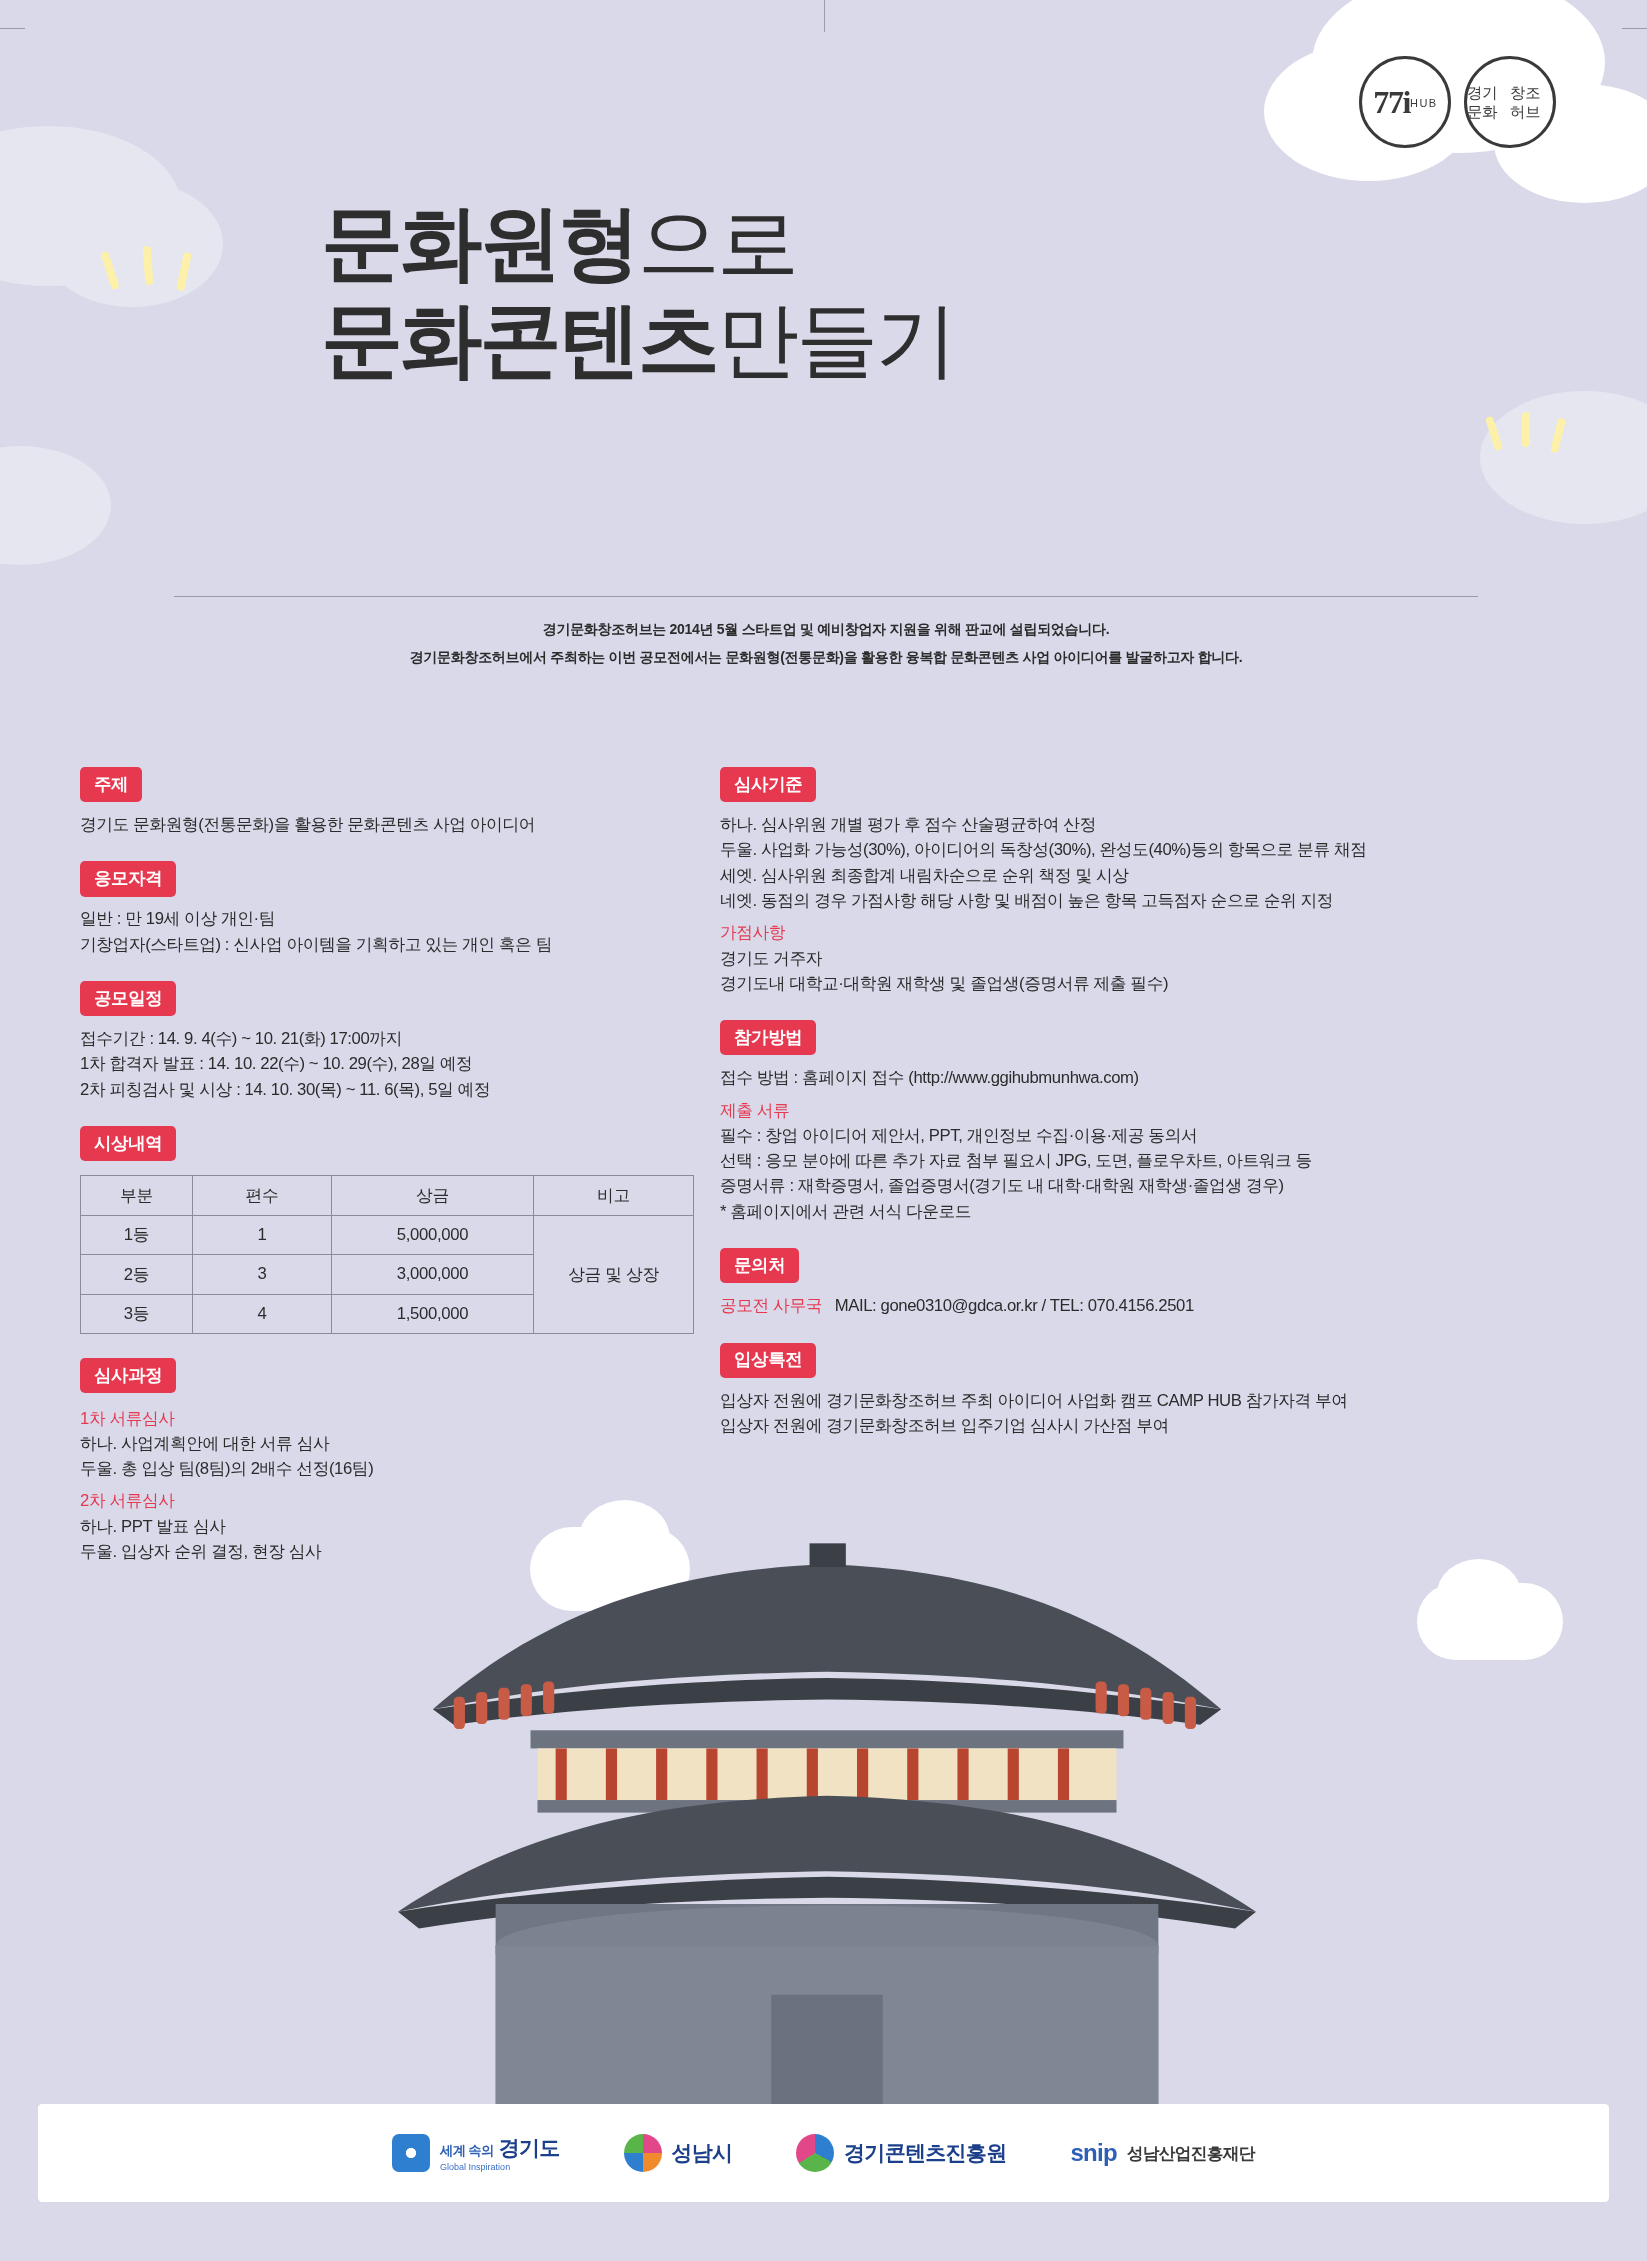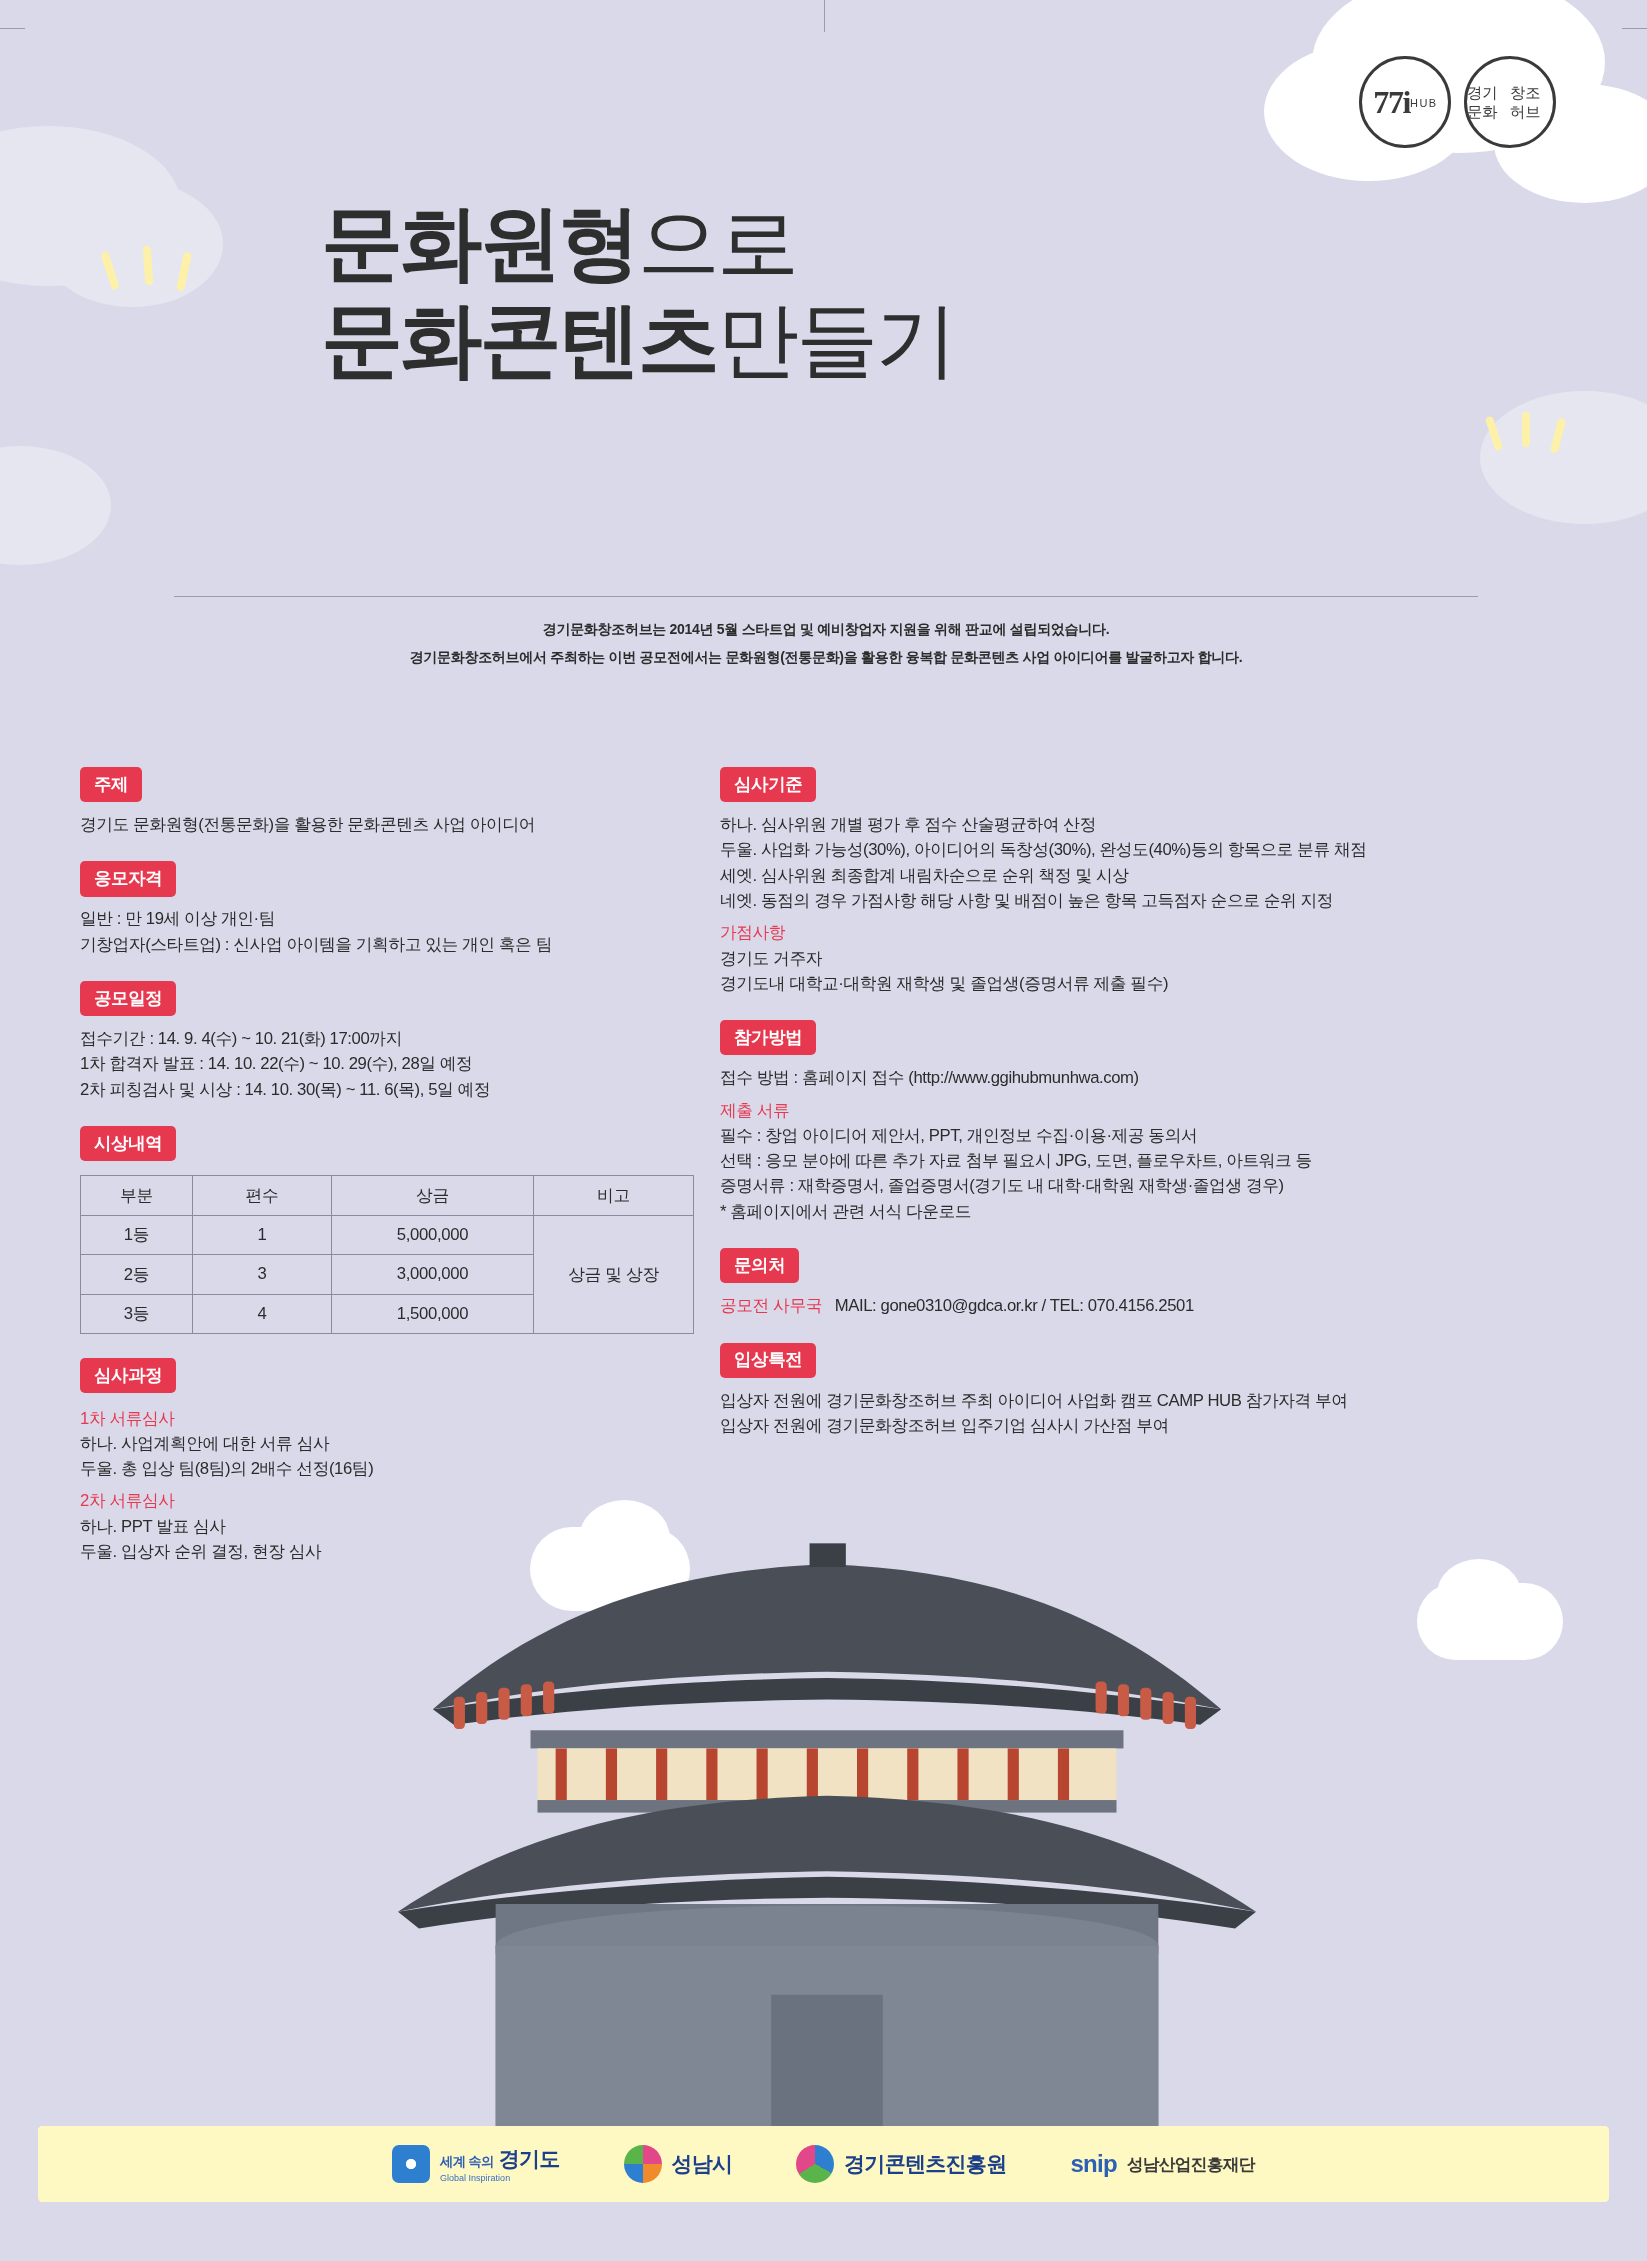--- a/index.html
+++ b/index.html
@@ -75,22 +75,22 @@
     padding:7.7px 2.8px; color:#2b2b2b; letter-spacing:-0.3px;
   }
   table.prize th { font-weight:normal; }
 
   
   #palace { position:absolute; left:391px; top:1500px; width:872px; height:628px; }
   #base { position:absolute; left:391px; top:1904px; width:872px; height:363px; }
 
   
   #footer {
-    position:absolute; left:38px; bottom:59px; width:1571px; height:76px;
-    background:#fef9c3; border-radius:4.2px;
+    position:absolute; left:38px; bottom:59px; width:1571px; height:98px;
+    background:#ffffff; border-radius:4.2px;
     display:flex; align-items:center; justify-content:center; gap:64px;
   }
   .f-item { display:flex; align-items:center; gap:9.8px; }
   .f-label { font-size:21px; font-weight:bold; color:#1b3f8b; letter-spacing:-0.7px; }
   .f-label .tiny { display:block; font-size:9px; color:#3a6fc4; font-weight:normal; letter-spacing:0; }
   .f-label .pre { font-size:13.3px; color:#2c5fb5; font-weight:bold; }
   .f-mark { width:38px; height:38px; border-radius:50%; }
 
   
   .crop { position:absolute; background:#9a9ab0; }

